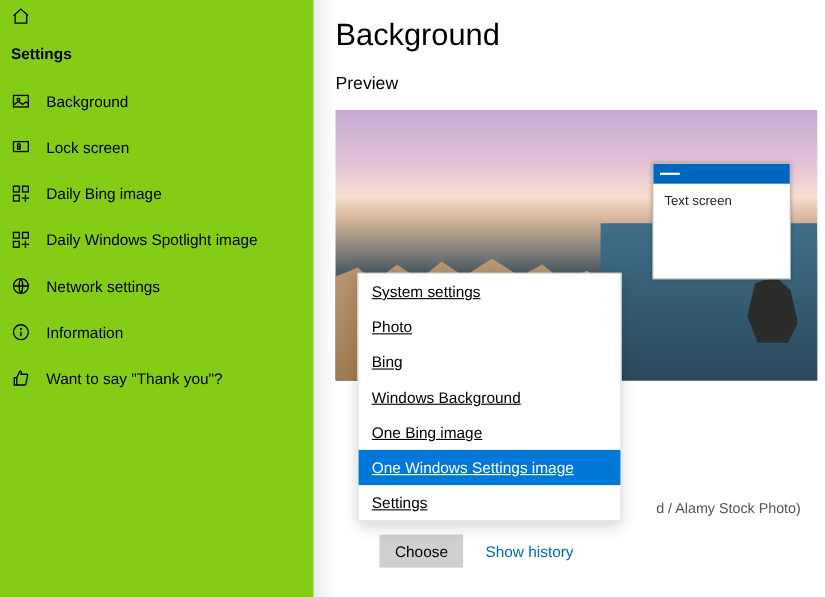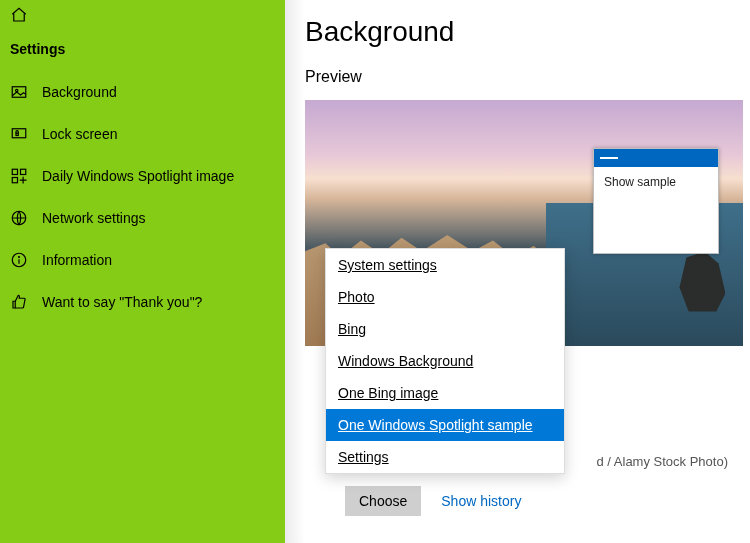--- a/index.html
+++ b/index.html
@@ -210,20 +210,31 @@
       <span class="nav-icon">
         <svg width="18" height="18" viewBox="0 0 24 24" fill="none" stroke="#000" stroke-width="1.6">
           <rect x="3" y="5" width="18" height="12"></rect>
             <rect x="8" y="11" width="3" height="3"></rect>
             <path d="M8 11 V9 a1.5 1.5 0 0 1 3 0 V11"></path>
         </svg>
       </span>
       <span class="nav-label">Lock screen</span>
     </div>
 
+    <div class="nav-item">
+      <span class="nav-icon">
+        <svg width="18" height="18" viewBox="0 0 24 24" fill="none" stroke="#000" stroke-width="1.6">
+          <rect x="3" y="3" width="7" height="7"></rect>
+            <rect x="14" y="3" width="7" height="7"></rect>
+            <rect x="3" y="14" width="7" height="7"></rect>
+            <path d="M17.5 13 V22 M13 17.5 H22"></path>
+        </svg>
+      </span>
+      <span class="nav-label">Daily Bing image</span>
+    </div>
 
     <div class="nav-item">
       <span class="nav-icon">
         <svg width="18" height="18" viewBox="0 0 24 24" fill="none" stroke="#000" stroke-width="1.6">
           <rect x="3" y="3" width="7" height="7"></rect>
             <rect x="14" y="3" width="7" height="7"></rect>
             <rect x="3" y="14" width="7" height="7"></rect>
             <path d="M17.5 13 V22 M13 17.5 H22"></path>
         </svg>
       </span>
@@ -276,34 +287,34 @@
       <div class="mini-win mini1">
         <div class="mini-title"></div>
           <div class="mini-body"></div>
       </div>
       <div class="mini-win mini2">
         <div class="mini-title"></div>
           <div class="mini-body"></div>
       </div>
       <div class="mini-win mini3">
         <div class="mini-title"></div>
-        <div class="mini-body">Show sample</div>
+        <div class="mini-body">Text screen</div>
       </div>
     </div>
 
     <div class="credit">d / Alamy Stock Photo)</div>
 
     <div class="action-row">
       <button class="btn">Choose</button>
       <span class="link">Show history</span>
     </div>
   </main>
 </div>
 
 <div class="menu">
   <div class="menu-item">System settings</div>
   <div class="menu-item">Photo</div>
   <div class="menu-item">Bing</div>
   <div class="menu-item">Windows Background</div>
   <div class="menu-item">One Bing image</div>
-  <div class="menu-item selected">One Windows Spotlight sample</div>
+  <div class="menu-item selected">One Windows Settings image</div>
   <div class="menu-item">Settings</div>
 </div>
 
 </body></html>

